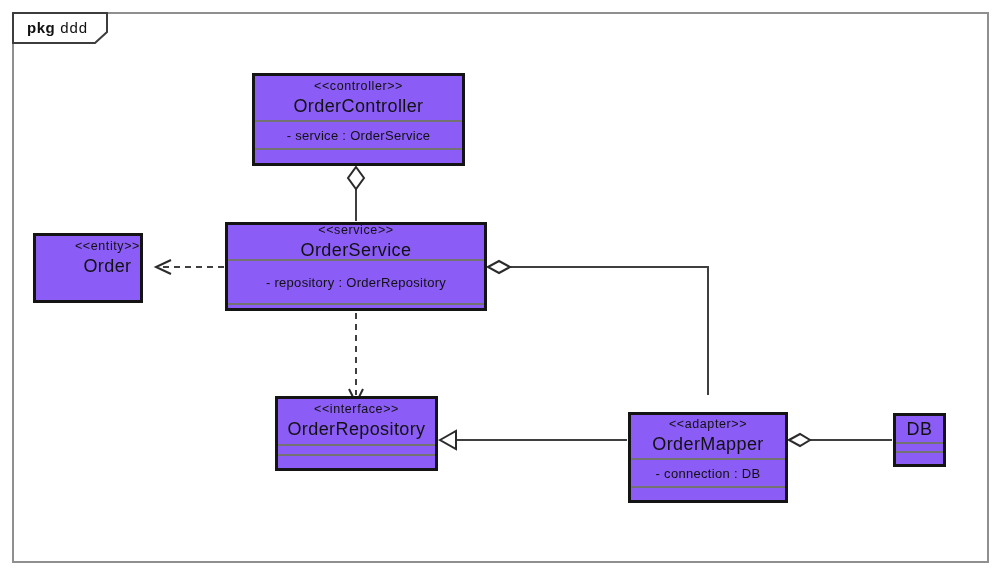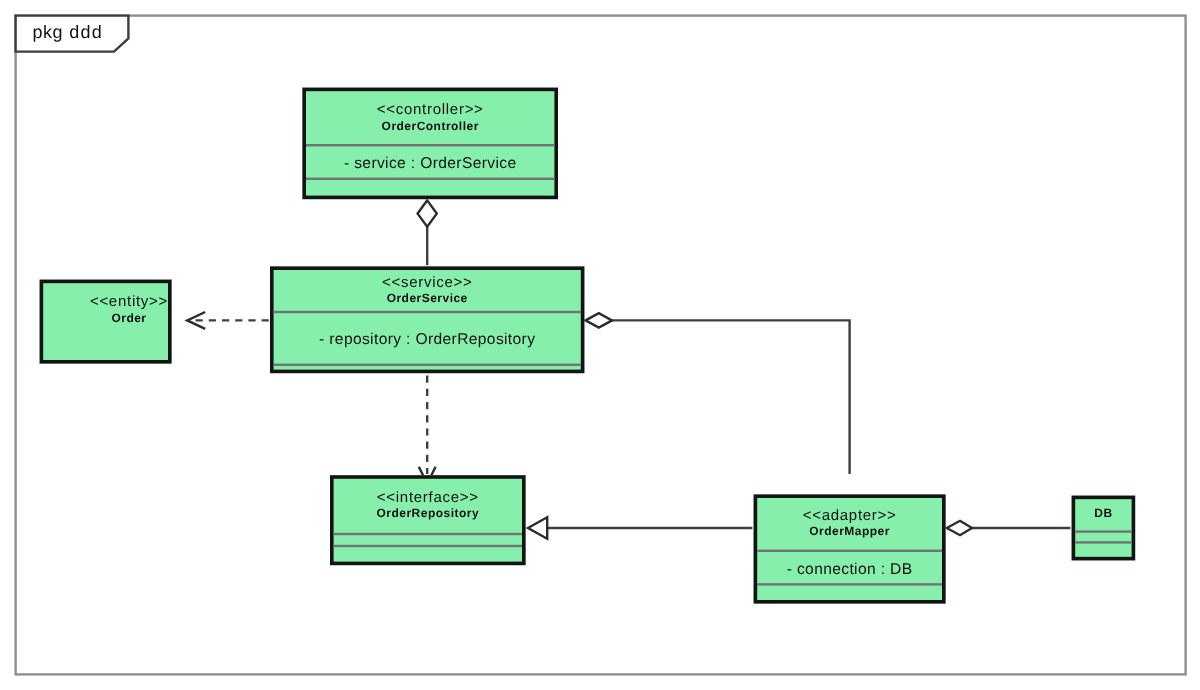--- a/index.html
+++ b/index.html
@@ -8,34 +8,34 @@
     width:1000px;height:575px;
     background:#ffffff;
     font-family:"Liberation Sans","DejaVu Sans",sans-serif;
     overflow:hidden;
   }
   .underlay{position:absolute;left:0;top:0;width:1000px;height:575px;}
   .tab-label{
     position:absolute;left:27px;top:19px;
     font-size:15px;color:#111;letter-spacing:1px;white-space:nowrap;
   }
-  .tab-label .kw{font-weight:normal;margin-right:5px;letter-spacing:0.5px;}
+  .tab-label .kw{font-weight:bold;margin-right:5px;letter-spacing:0.5px;}
   .uml-class{
     position:absolute;
-    background:#86efac;
+    background:#8b5cf6;
     border:3px solid #141414;
     box-sizing:border-box;
     display:flex;flex-direction:column;
     text-align:center;color:#111;
   }
   .compartment{box-sizing:border-box;}
   .compartment + .compartment{border-top:2px solid #737373;}
   .title{display:flex;flex-direction:column;justify-content:center;line-height:1.25;}
   .stereotype{font-size:12.5px;letter-spacing:0.6px;}
-  .cname{font-size:10px;font-weight:bold;letter-spacing:0.4px;}
+  .cname{font-size:18px;font-weight:normal;letter-spacing:0.4px;}
   .attrs{display:flex;align-items:center;justify-content:center;font-size:13px;letter-spacing:0.3px;}
   .ops{flex:1 1 auto;}
   
   .cls-controller{left:252px;top:73px;width:213px;height:93px;}
   .cls-controller .title{height:44px;}
   .cls-controller .attrs{height:28px;}
   .cls-service{left:225px;top:222px;width:262px;height:89px;}
   .cls-service .title{height:34px;}
   .cls-service .attrs{height:44px;}
   .cls-order{left:33px;top:233px;width:110px;height:70px;align-items:flex-end;}

